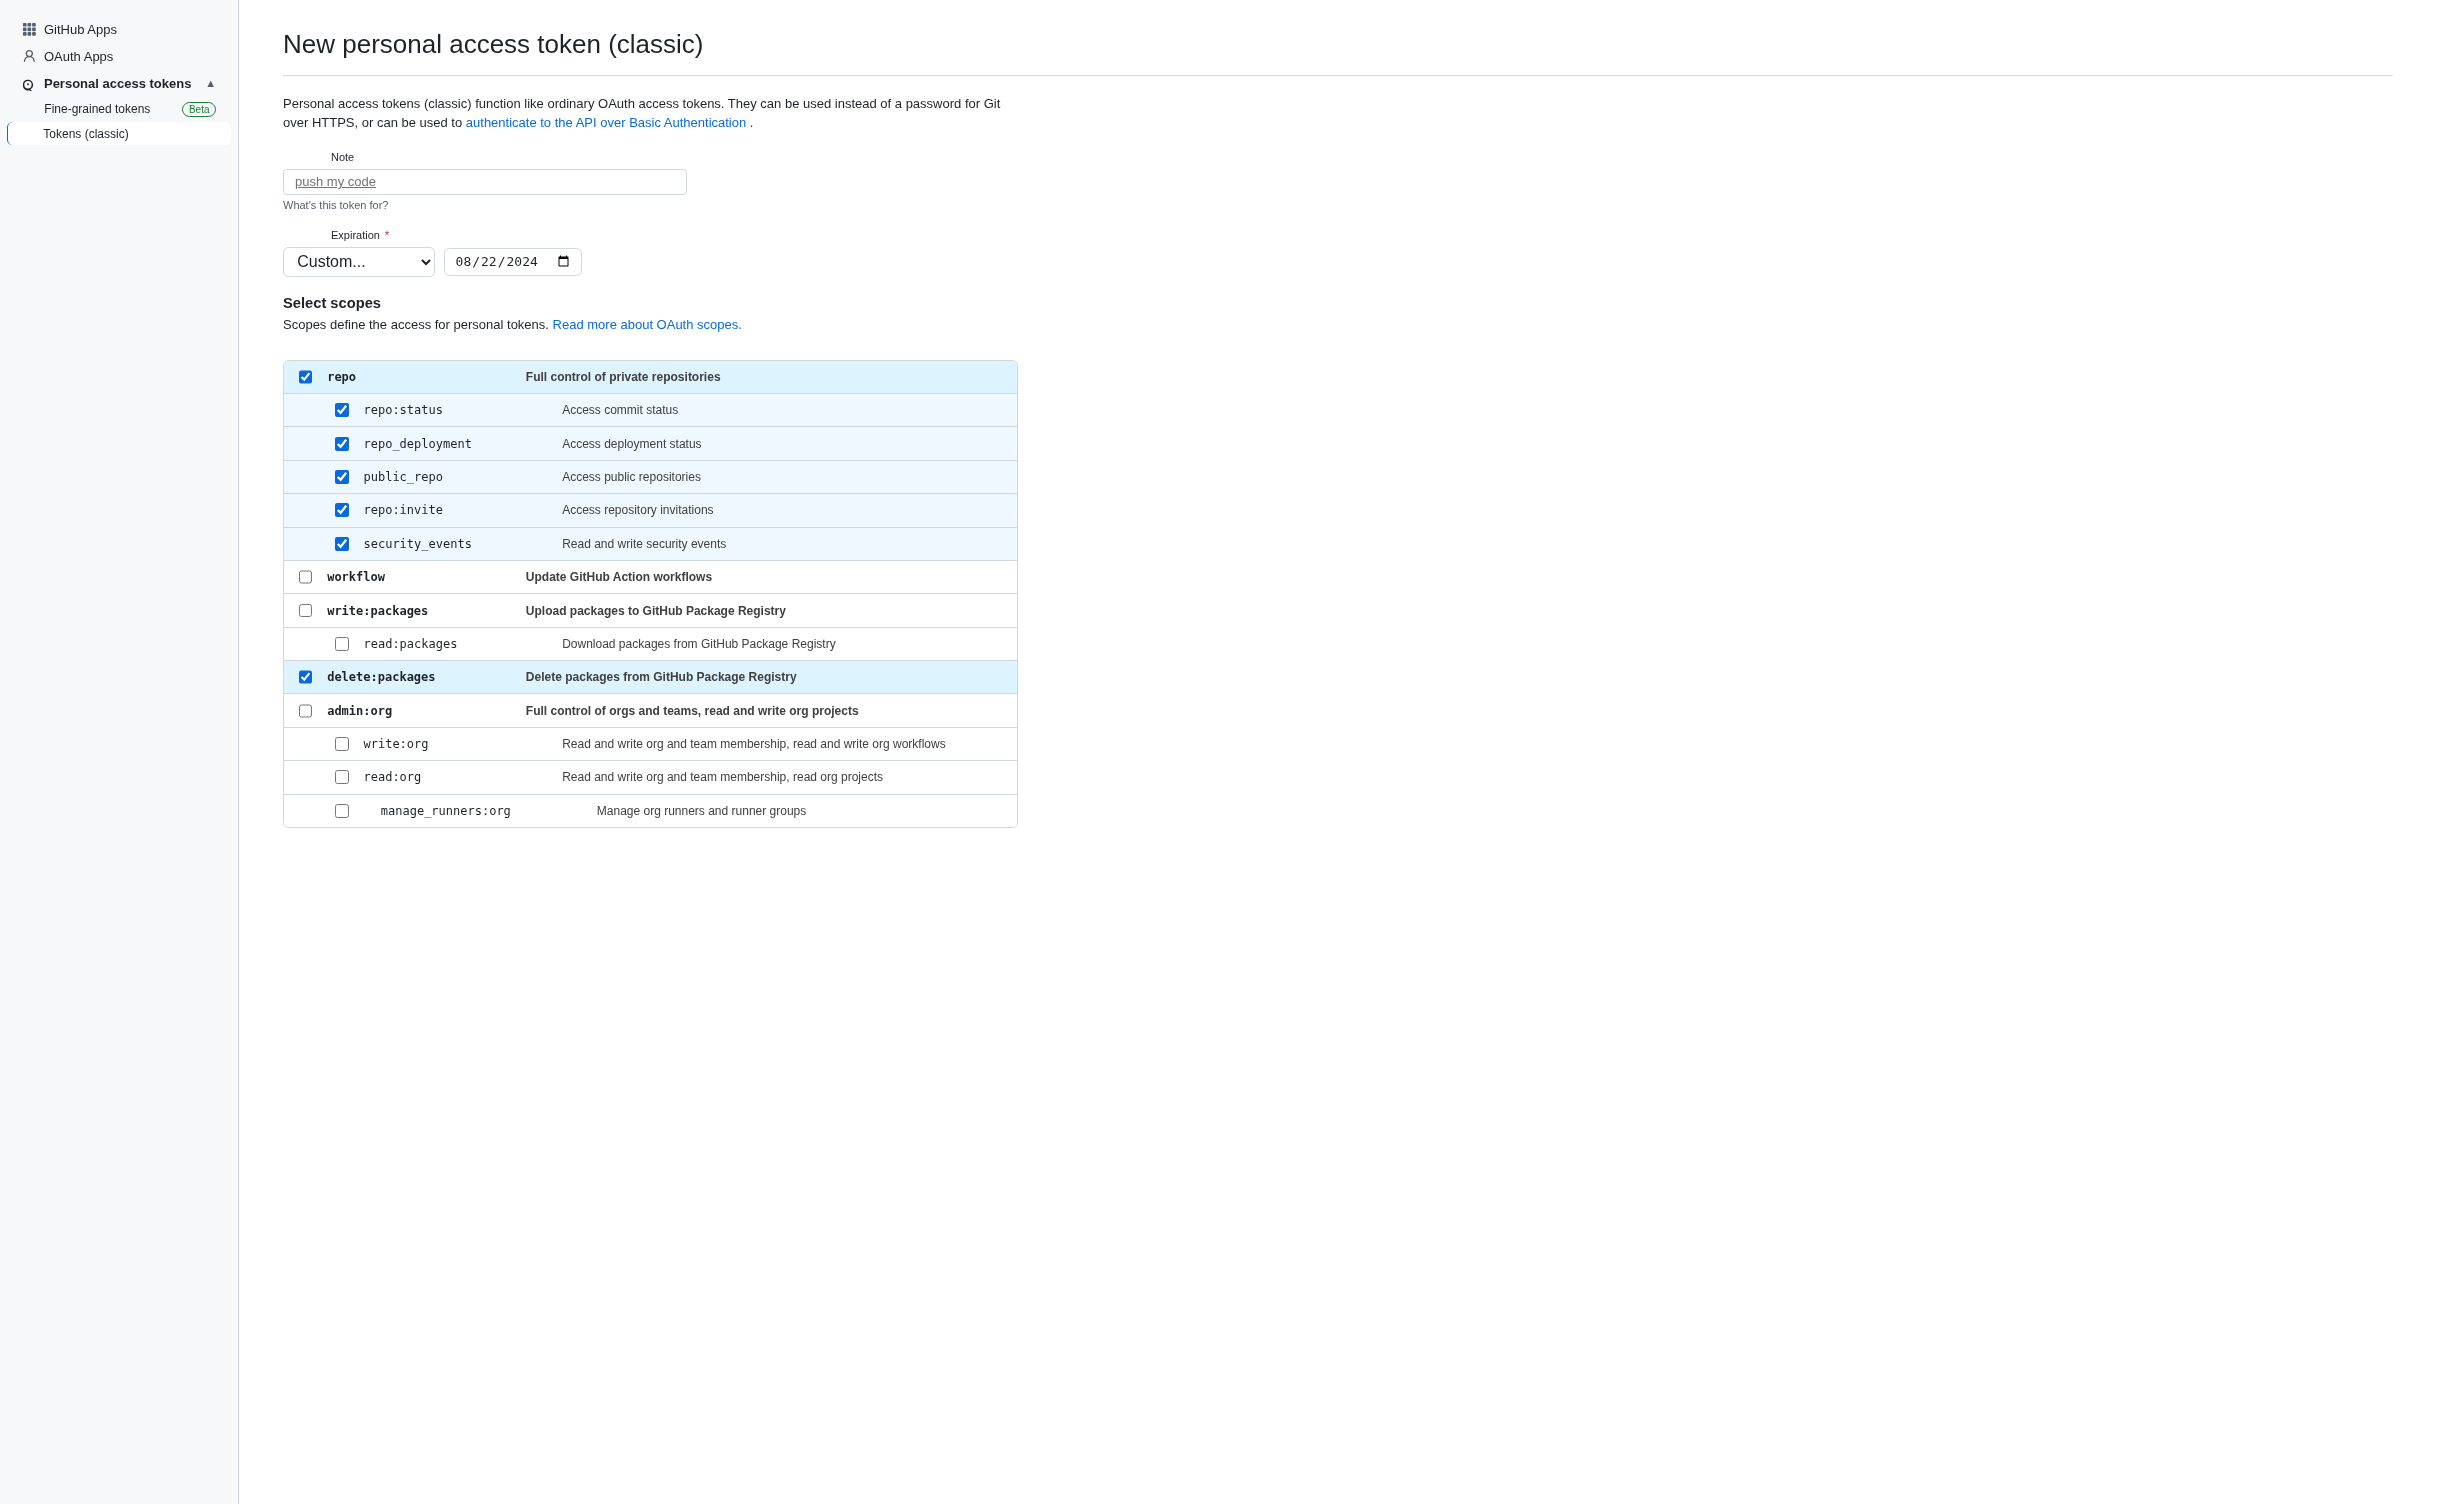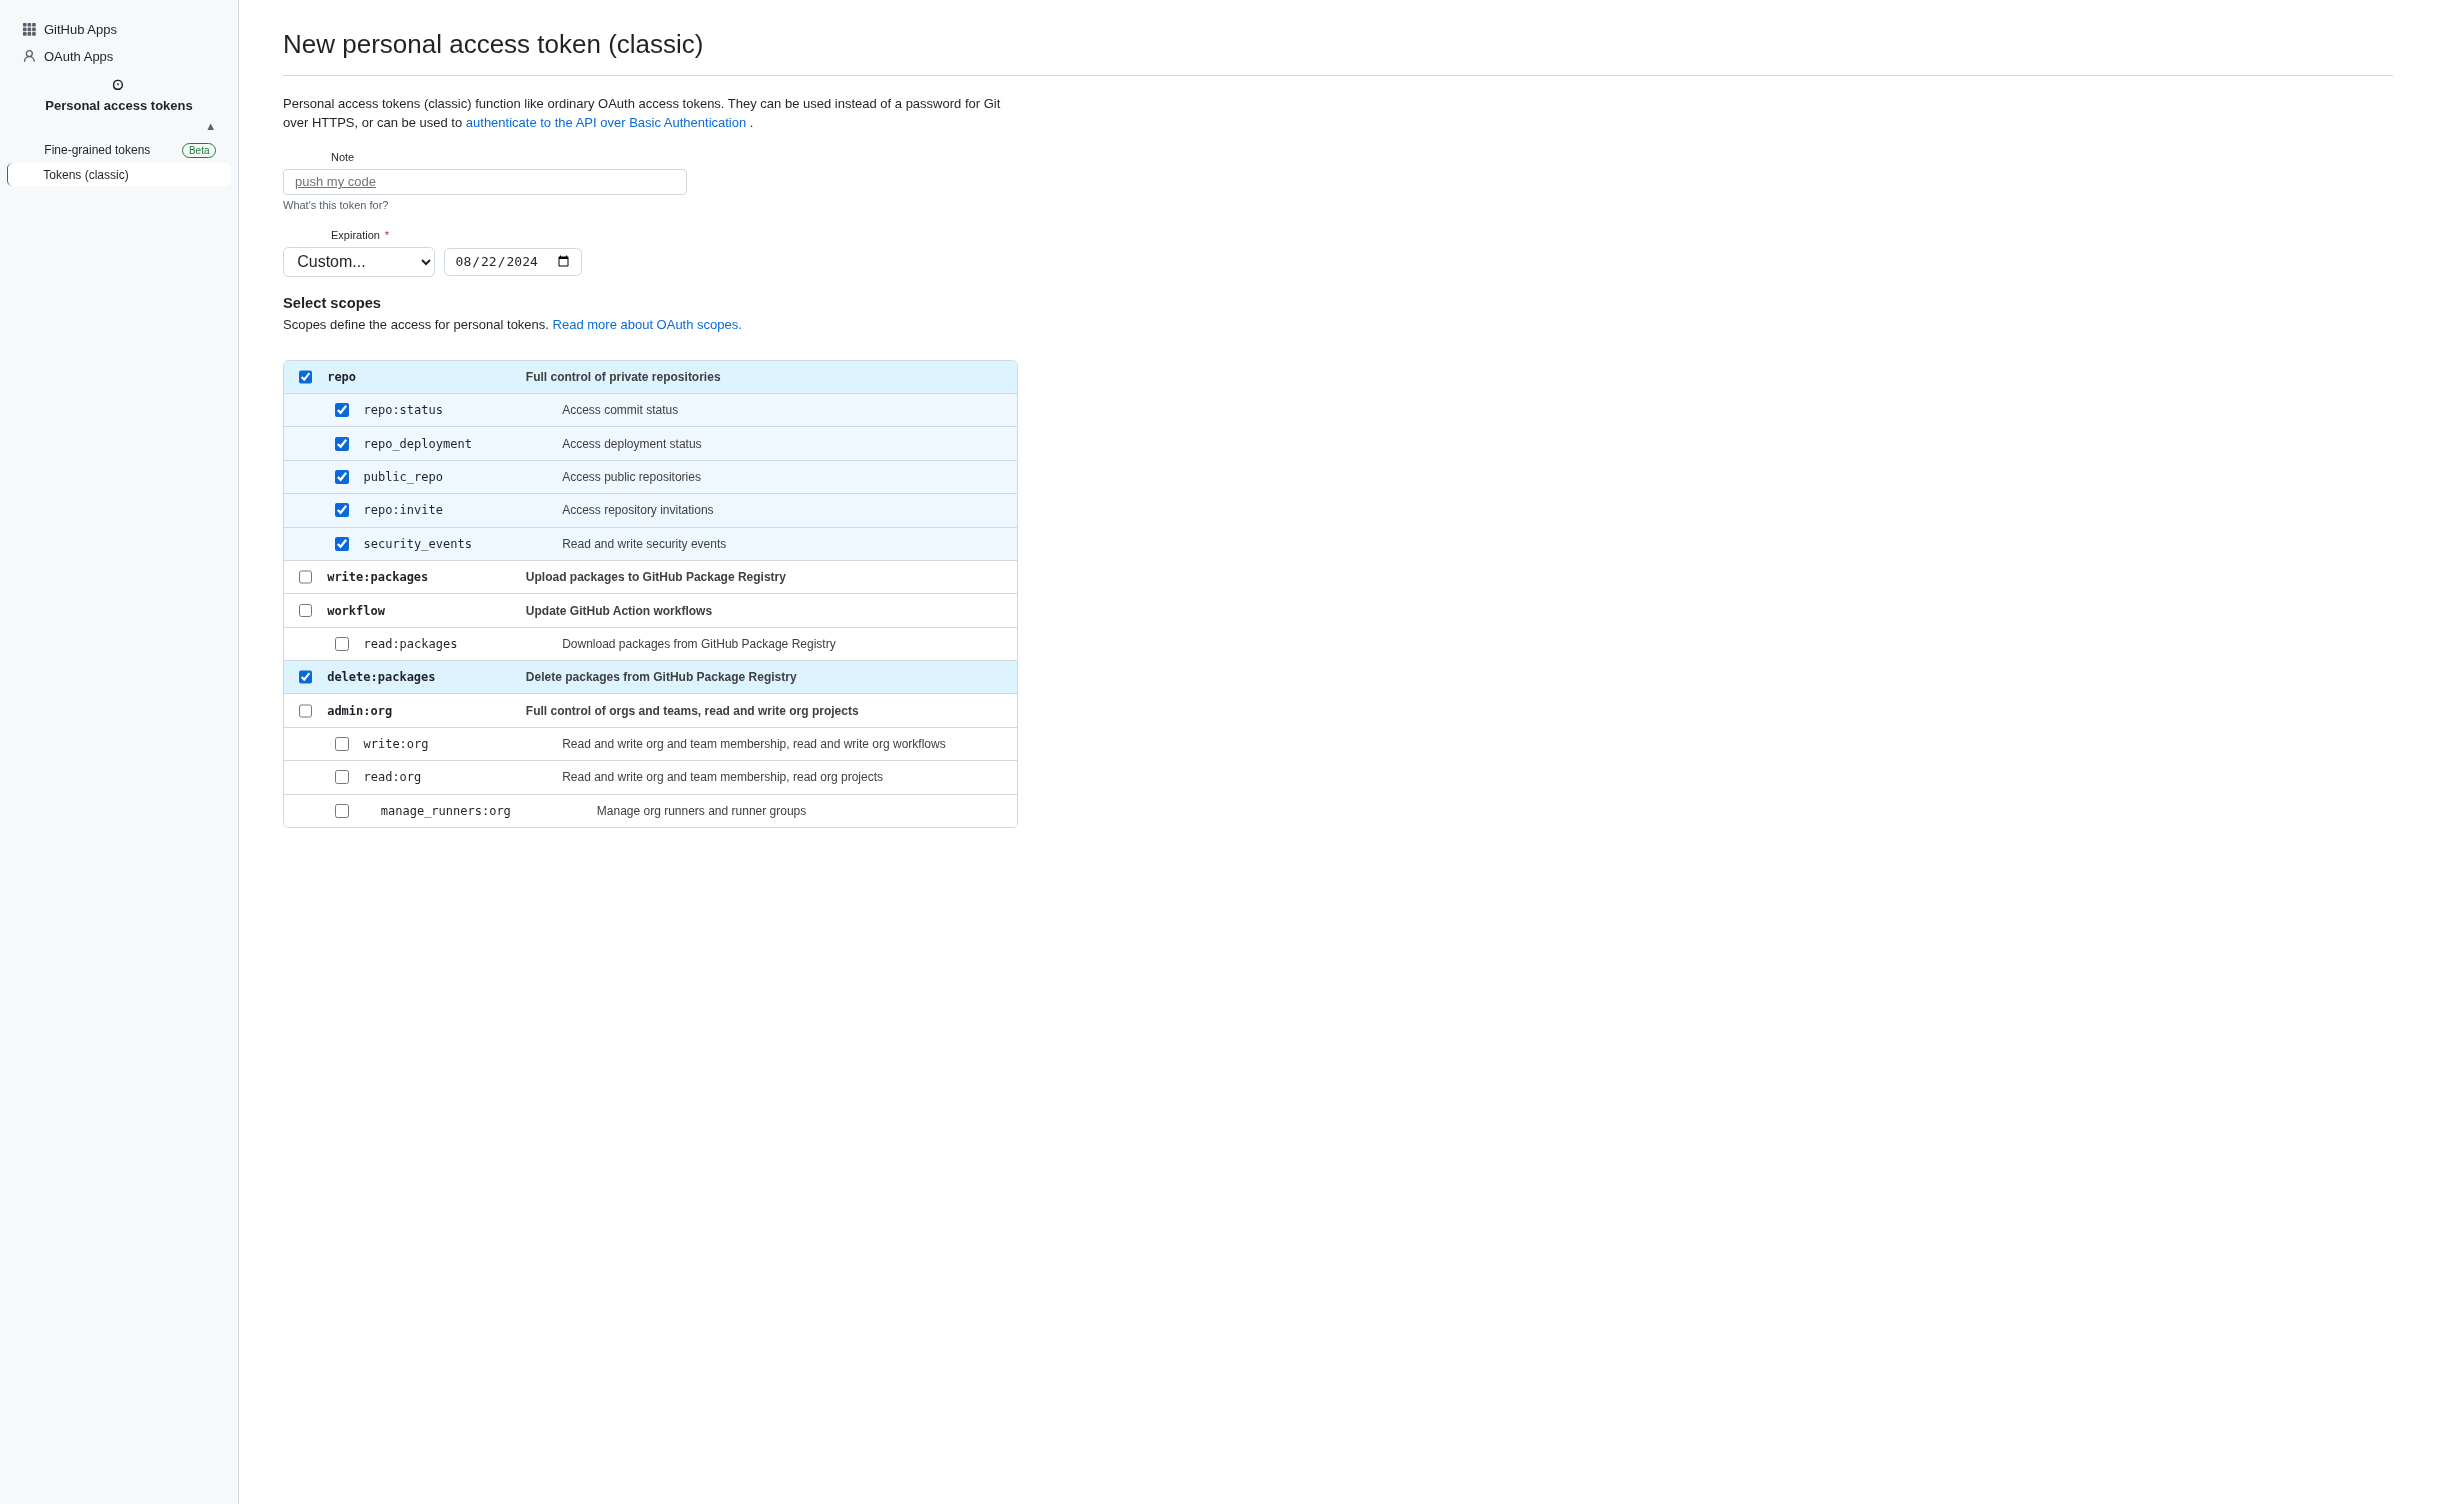--- a/index.html
+++ b/index.html
@@ -28,21 +28,20 @@
       cursor: pointer;
       font-size: 13px;
       color: #1f2328;
       gap: 7.3px;
       border-radius: 5.5px;
       margin: 0.9px 7.3px;
     }
     .sidebar-item.active {
       font-weight: 600;
       background: transparent;
-      flex-direction: column;
     }
     .sidebar-item .icon {
       width: 14.7px;
       height: 14.7px;
       display: flex;
       align-items: center;
       justify-content: center;
       flex-shrink: 0;
     }
     .sidebar-section {
@@ -349,28 +348,28 @@
             <span class="scope-desc">Access repository invitations</span>
           </div>
           <div class="scope-row sub-row checked-sub">
             <input type="checkbox" class="checkbox-input" checked="" style="">
             <span class="scope-name">security_events</span>
             <span class="scope-desc">Read and write security events</span>
           </div>
 
           <div class="scope-row main-row">
             <input type="checkbox" class="checkbox-input" style="">
+            <span class="scope-name">workflow</span>
+            <span class="scope-desc">Update GitHub Action workflows</span>
+          </div>
+
+          <div class="scope-row main-row">
+            <input type="checkbox" class="checkbox-input" style="">
             <span class="scope-name">write:packages</span>
             <span class="scope-desc">Upload packages to GitHub Package Registry</span>
-          </div>
-
-          <div class="scope-row main-row">
-            <input type="checkbox" class="checkbox-input" style="">
-            <span class="scope-name">workflow</span>
-            <span class="scope-desc">Update GitHub Action workflows</span>
           </div>
           <div class="scope-row sub-row">
             <input type="checkbox" class="checkbox-input" style="">
             <span class="scope-name">read:packages</span>
             <span class="scope-desc">Download packages from GitHub Package Registry</span>
           </div>
 
           <div class="scope-row main-row checked-main">
             <input type="checkbox" class="checkbox-input" checked="" style="">
             <span class="scope-name">delete:packages</span>

